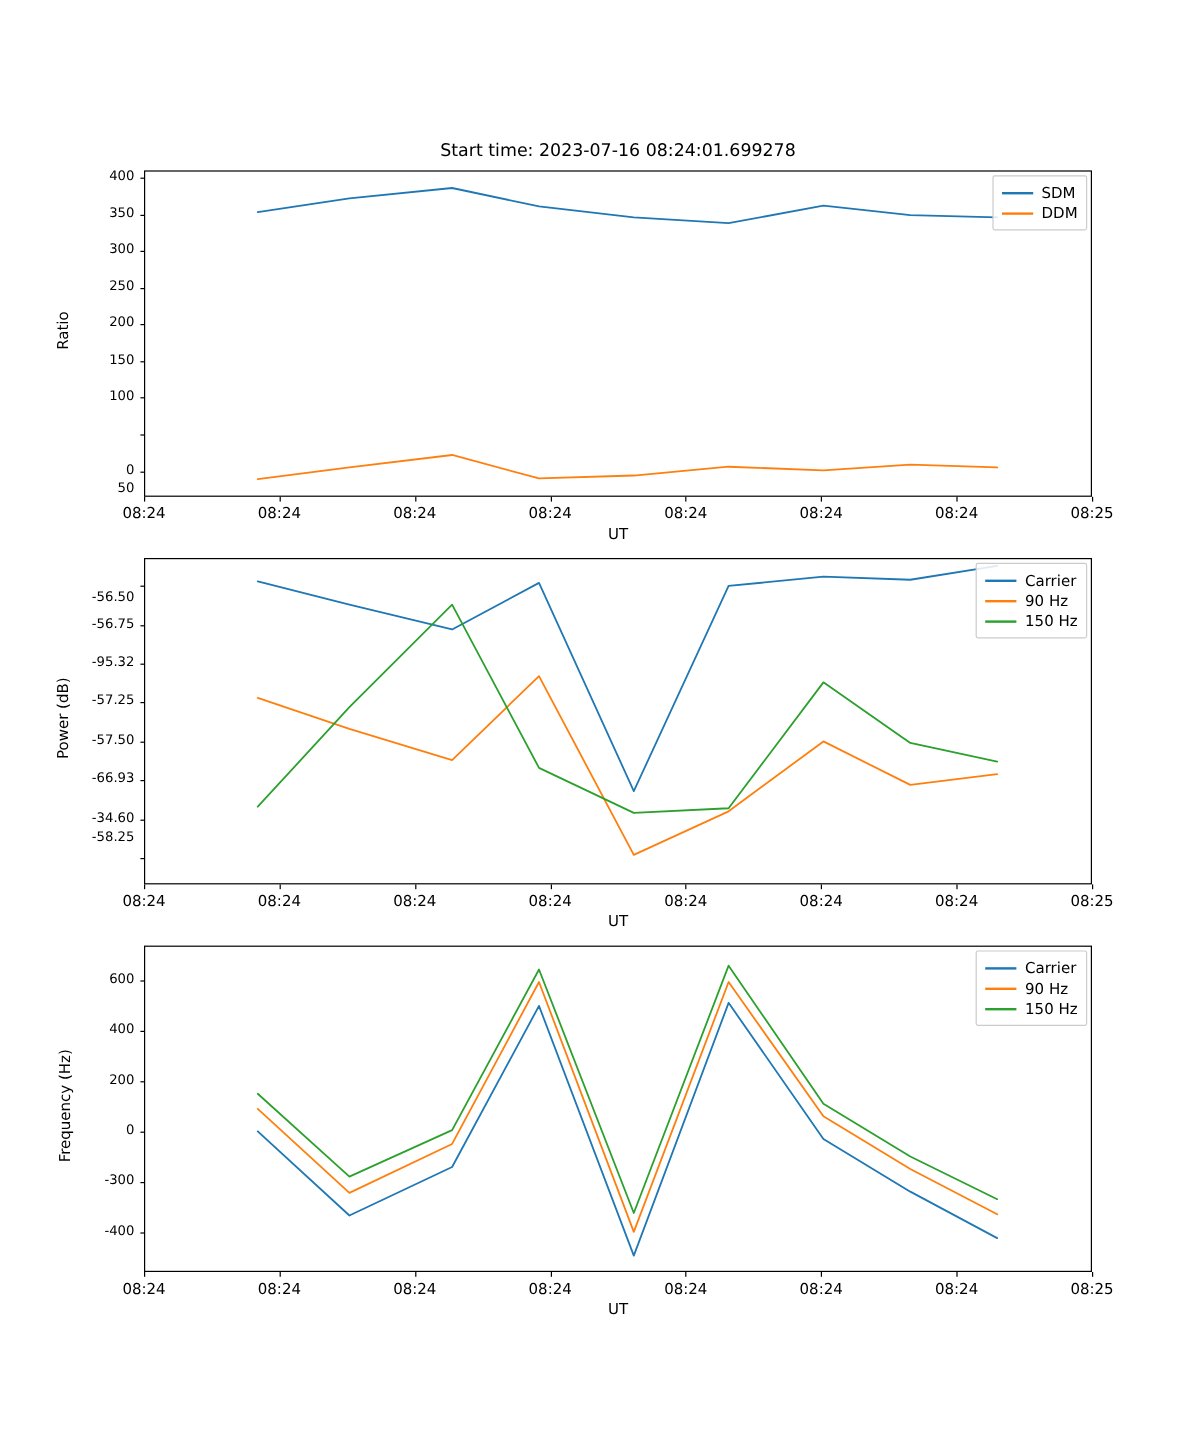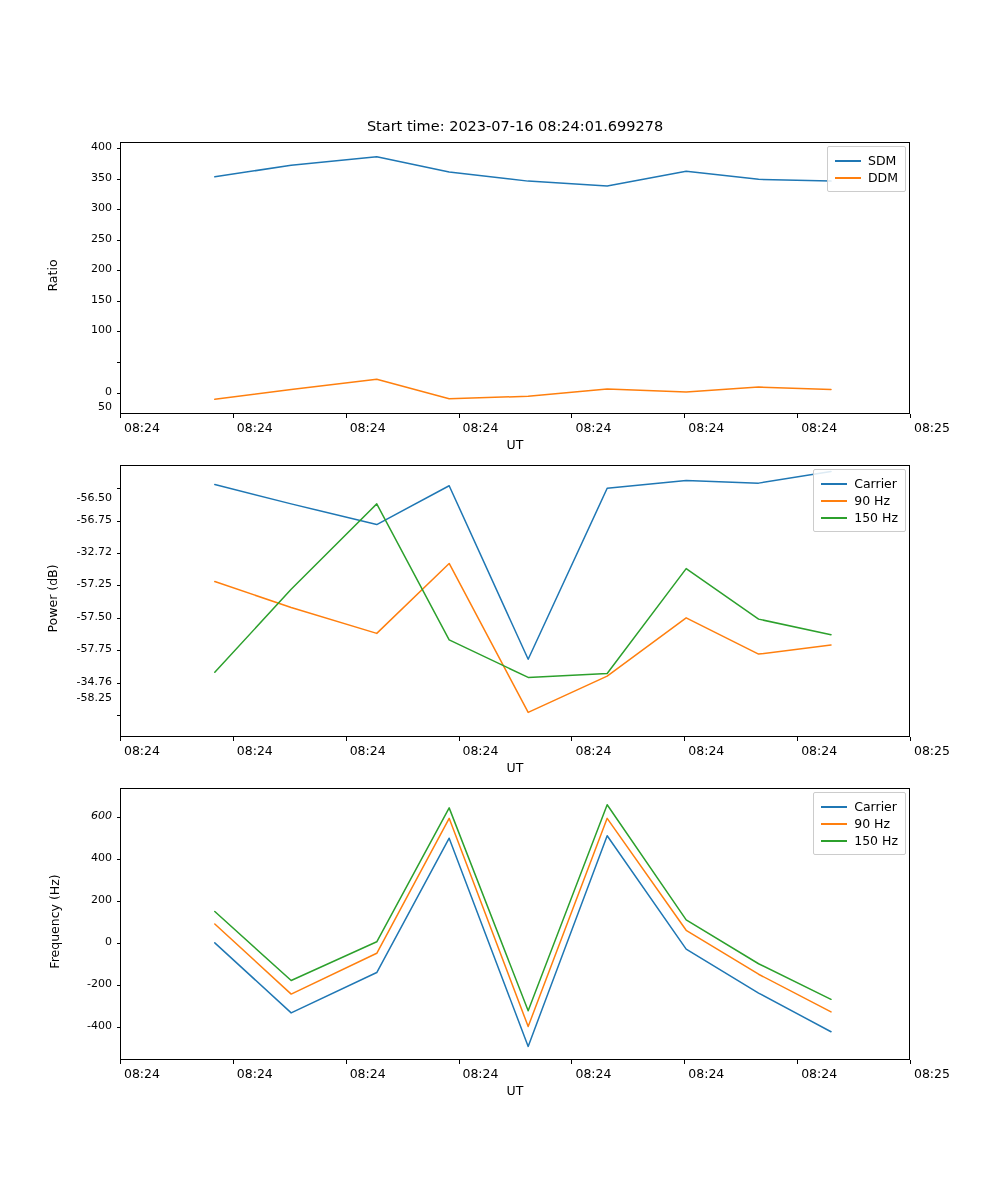--- a/index.html
+++ b/index.html
@@ -62,21 +62,21 @@
   }
   .tick-label-y {
     position: absolute;
     font-size: 11px;
     text-align: right;
     white-space: nowrap;
   }
   .tick-label-x {
     position: absolute;
     font-size: 12.5px;
-    text-align: right;
+    text-align: center;
     white-space: nowrap;
   }
   .tick-mark {
     position: absolute;
     background: #000000;
   }
   .legend {
     position: absolute;
     border: 1px solid #cccccc;
     background: rgba(255,255,255,0.85);
@@ -224,29 +224,29 @@
     <div class="tick-label-x" style="left: 531.485px; top: 743px; width: 80px;">08:24</div>
     <div class="tick-mark" style="left: 684.323px; top: 737px; width: 1px; height: 3.5px;"></div>
     <div class="tick-label-x" style="left: 644.323px; top: 743px; width: 80px;">08:24</div>
     <div class="tick-mark" style="left: 797.162px; top: 737px; width: 1px; height: 3.5px;"></div>
     <div class="tick-label-x" style="left: 757.162px; top: 743px; width: 80px;">08:24</div>
     <div class="tick-mark" style="left: 910px; top: 737px; width: 1px; height: 3.5px;"></div>
     <div class="tick-label-x" style="left: 870px; top: 743px; width: 80px;">08:25</div>
     <div class="tick-mark" style="left: 116.5px; top: 714.981px; width: 3.5px; height: 1px;"></div>
     <div class="tick-label-y" style="left: 24px; top: 691px; width: 88px;">-58.25</div>
     <div class="tick-mark" style="left: 116.5px; top: 682.6px; width: 3.5px; height: 1px;"></div>
-    <div class="tick-label-y" style="left: 24px; top: 674.6px; width: 88px;">-34.76</div>
+    <div class="tick-label-y" style="left: 24px; top: 674.6px; width: 88px;">-34.60</div>
     <div class="tick-mark" style="left: 116.5px; top: 650.219px; width: 3.5px; height: 1px;"></div>
-    <div class="tick-label-y" style="left: 24px; top: 642.219px; width: 88px;">-57.75</div>
+    <div class="tick-label-y" style="left: 24px; top: 642.219px; width: 88px;">-66.93</div>
     <div class="tick-mark" style="left: 116.5px; top: 617.838px; width: 3.5px; height: 1px;"></div>
     <div class="tick-label-y" style="left: 24px; top: 609.838px; width: 88px;">-57.50</div>
     <div class="tick-mark" style="left: 116.5px; top: 585.457px; width: 3.5px; height: 1px;"></div>
     <div class="tick-label-y" style="left: 24px; top: 577.457px; width: 88px;">-57.25</div>
     <div class="tick-mark" style="left: 116.5px; top: 553.076px; width: 3.5px; height: 1px;"></div>
-    <div class="tick-label-y" style="left: 24px; top: 545.076px; width: 88px;">-32.72</div>
+    <div class="tick-label-y" style="left: 24px; top: 545.076px; width: 88px;">-95.32</div>
     <div class="tick-mark" style="left: 116.5px; top: 520.695px; width: 3.5px; height: 1px;"></div>
     <div class="tick-label-y" style="left: 24px; top: 512.695px; width: 88px;">-56.75</div>
     <div class="tick-mark" style="left: 116.5px; top: 488.314px; width: 3.5px; height: 1px;"></div>
     <div class="tick-label-y" style="left: 24px; top: 491px; width: 88px;">-56.50</div>
     <div class="tick-mark" style="left: 120px; top: 1060px; width: 1px; height: 3.5px;"></div>
     <div class="tick-label-x" style="left: 80px; top: 1066px; width: 80px;">08:24</div>
     <div class="tick-mark" style="left: 232.838px; top: 1060px; width: 1px; height: 3.5px;"></div>
     <div class="tick-label-x" style="left: 192.838px; top: 1066px; width: 80px;">08:24</div>
     <div class="tick-mark" style="left: 345.677px; top: 1060px; width: 1px; height: 3.5px;"></div>
     <div class="tick-label-x" style="left: 305.677px; top: 1066px; width: 80px;">08:24</div>
@@ -256,22 +256,22 @@
     <div class="tick-label-x" style="left: 531.485px; top: 1066px; width: 80px;">08:24</div>
     <div class="tick-mark" style="left: 684.323px; top: 1060px; width: 1px; height: 3.5px;"></div>
     <div class="tick-label-x" style="left: 644.323px; top: 1066px; width: 80px;">08:24</div>
     <div class="tick-mark" style="left: 797.162px; top: 1060px; width: 1px; height: 3.5px;"></div>
     <div class="tick-label-x" style="left: 757.162px; top: 1066px; width: 80px;">08:24</div>
     <div class="tick-mark" style="left: 910px; top: 1060px; width: 1px; height: 3.5px;"></div>
     <div class="tick-label-x" style="left: 870px; top: 1066px; width: 80px;">08:25</div>
     <div class="tick-mark" style="left: 116.5px; top: 1026.52px; width: 3.5px; height: 1px;"></div>
     <div class="tick-label-y" style="left: 24px; top: 1018.52px; width: 88px;">-400</div>
     <div class="tick-mark" style="left: 116.5px; top: 984.677px; width: 3.5px; height: 1px;"></div>
-    <div class="tick-label-y" style="left: 24px; top: 976.677px; width: 88px;">-200</div>
+    <div class="tick-label-y" style="left: 24px; top: 976.677px; width: 88px;">-300</div>
     <div class="tick-mark" style="left: 116.5px; top: 942.831px; width: 3.5px; height: 1px;"></div>
     <div class="tick-label-y" style="left: 24px; top: 934.831px; width: 88px;">0</div>
     <div class="tick-mark" style="left: 116.5px; top: 900.985px; width: 3.5px; height: 1px;"></div>
     <div class="tick-label-y" style="left: 24px; top: 892.985px; width: 88px;">200</div>
     <div class="tick-mark" style="left: 116.5px; top: 859.138px; width: 3.5px; height: 1px;"></div>
     <div class="tick-label-y" style="left: 24px; top: 851.138px; width: 88px;">400</div>
     <div class="tick-mark" style="left: 116.5px; top: 817.292px; width: 3.5px; height: 1px;"></div>
-    <div class="tick-label-y" style="left: 24px; top: 809.292px; width: 88px; font-style: italic;">600</div>
+    <div class="tick-label-y" style="left: 24px; top: 809.292px; width: 88px;">600</div>
   </div>
 
 </body></html>

